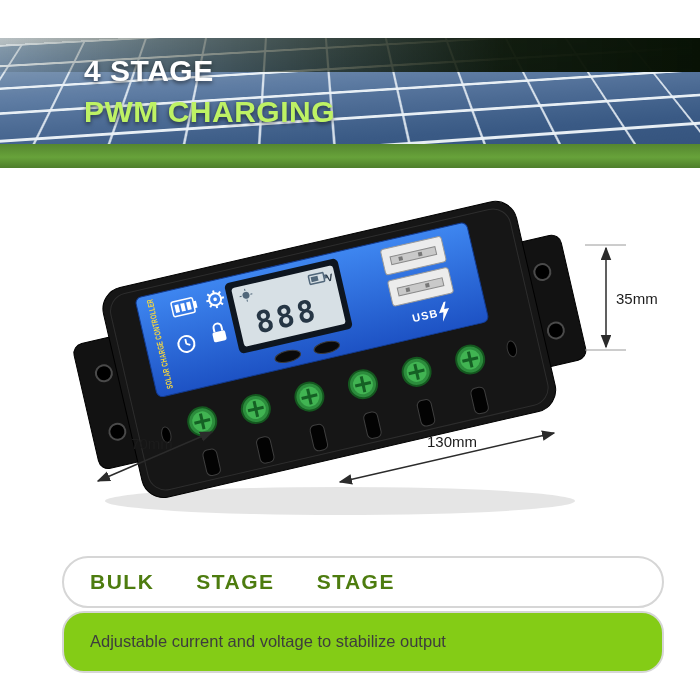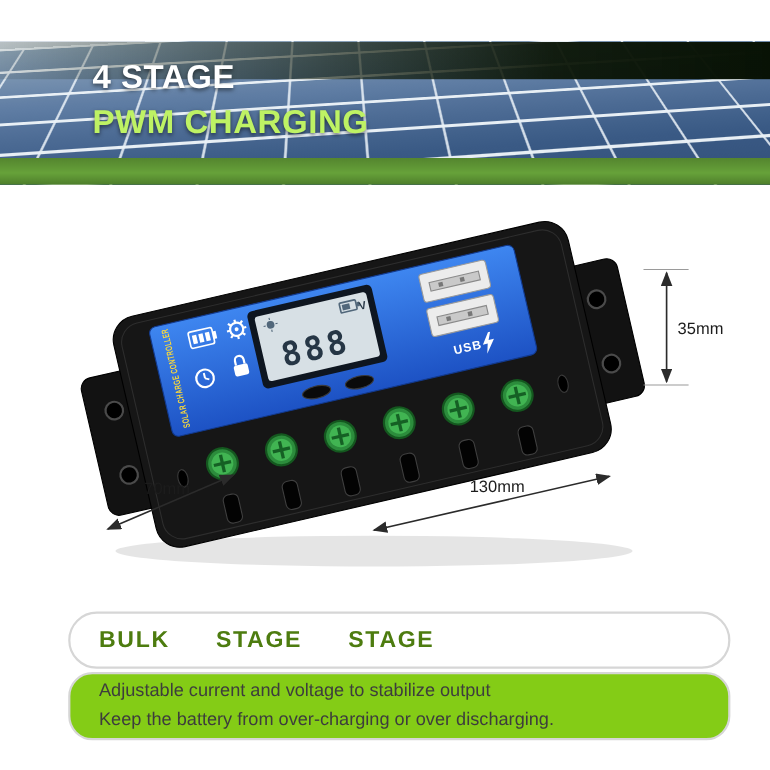--- a/index.html
+++ b/index.html
@@ -221,16 +221,15 @@
   </svg>
 
   <div class="stages-box">
     <span class="stage">BULK</span>
     <span class="stage">STAGE</span>
     <span class="stage">STAGE</span>
   </div>
 
   <div class="desc-box">
     <div class="desc-line">Adjustable current and voltage to stabilize output</div>
-    <div class="desc-line">Keep the battery from over-charging or over discharging.</div>
   </div>
 
 </div>
 
 </body></html>

